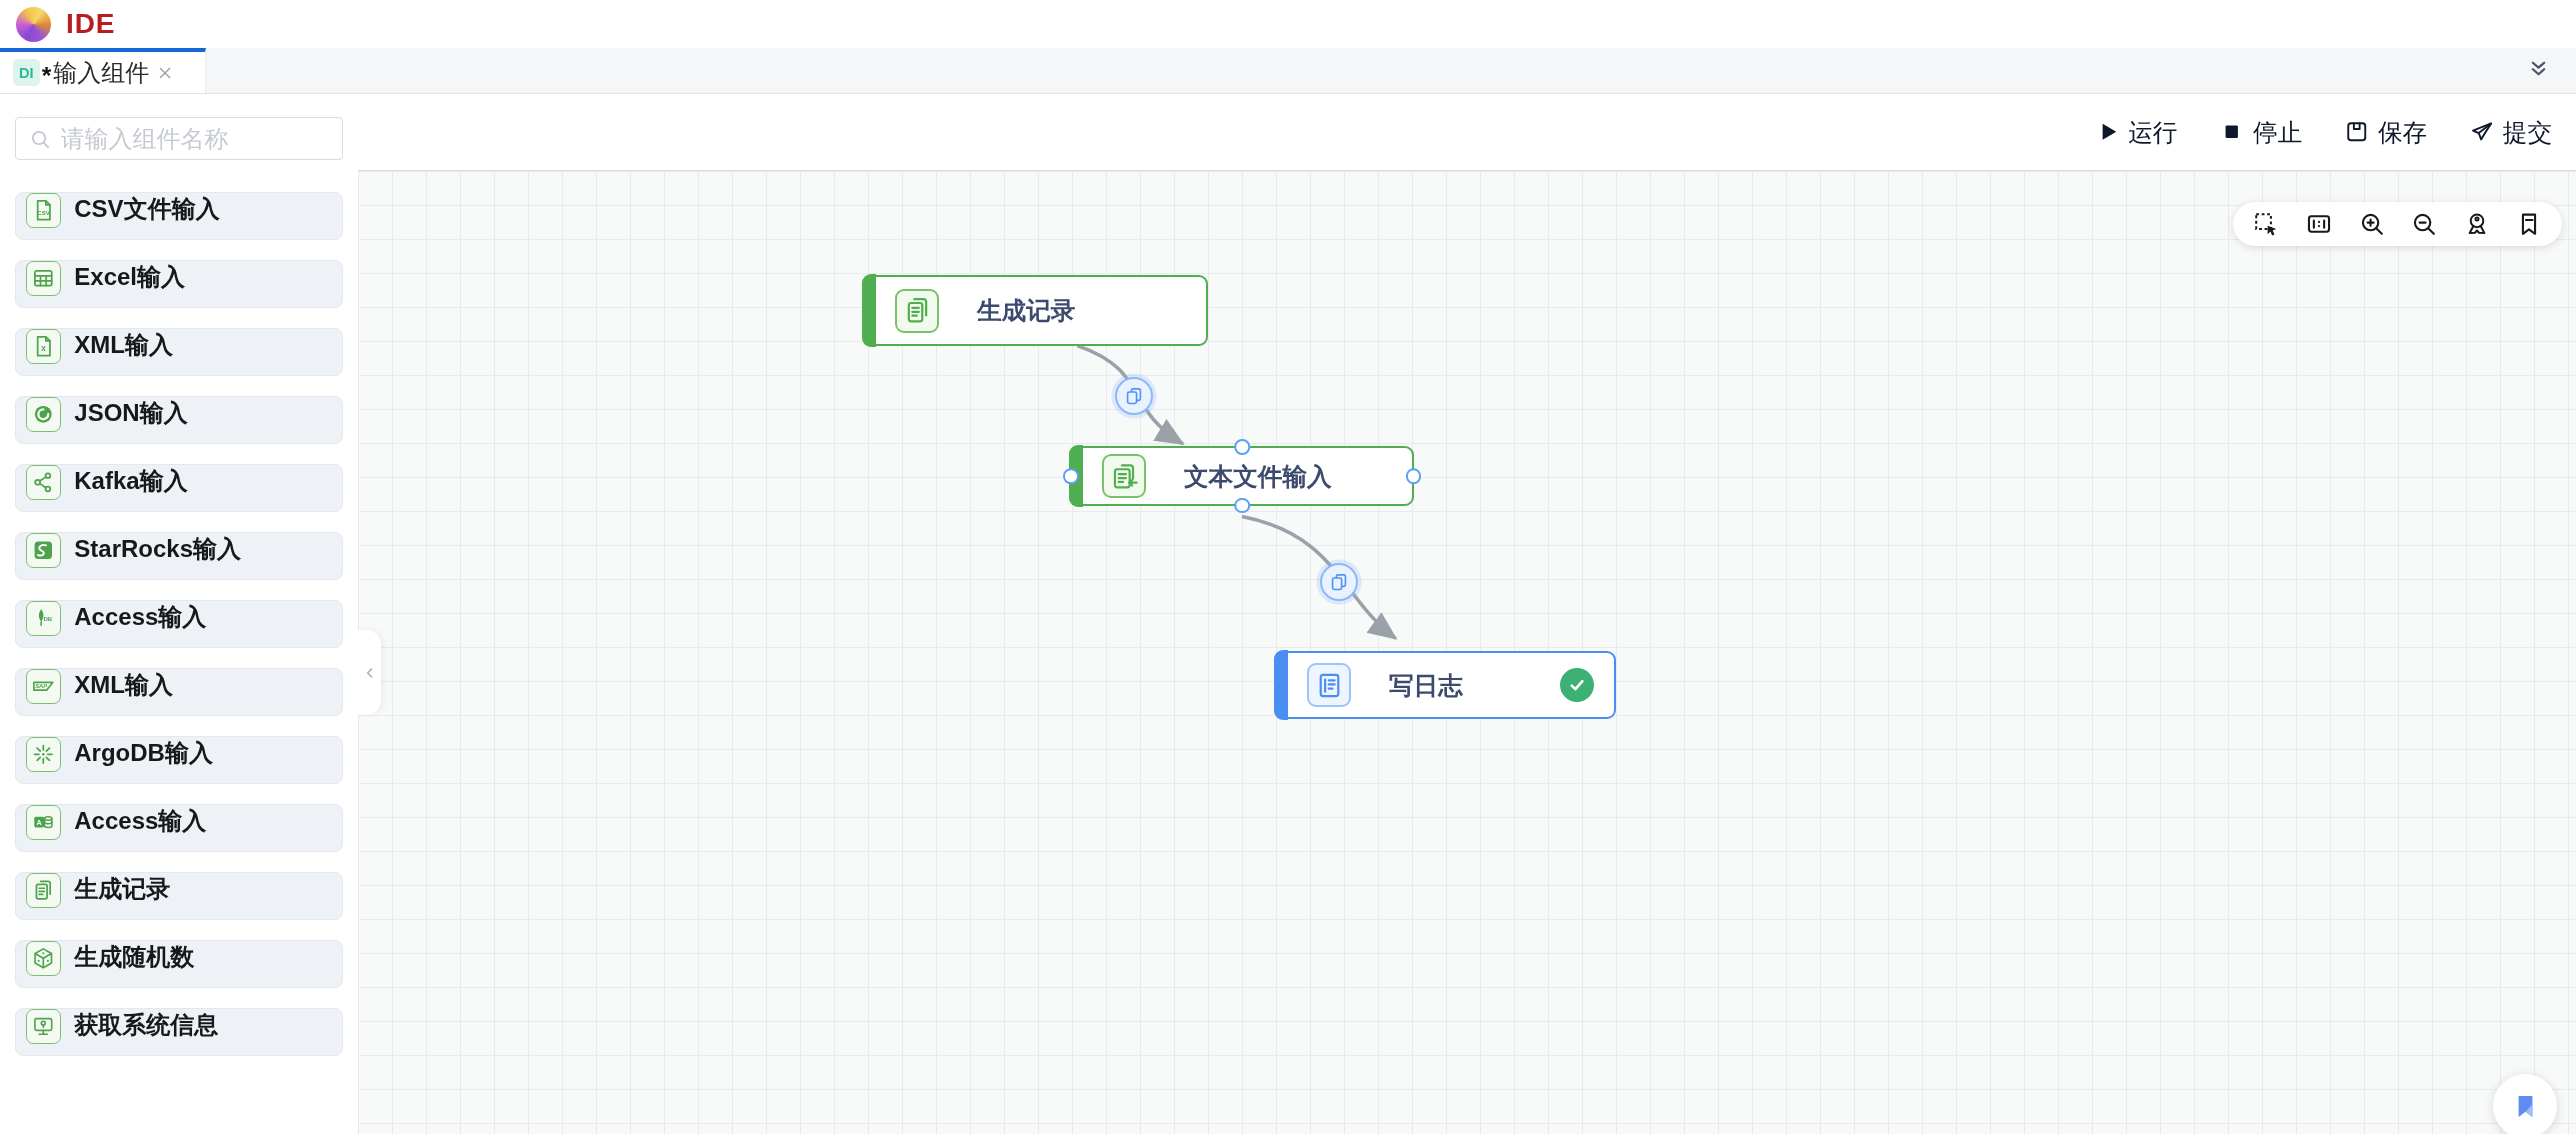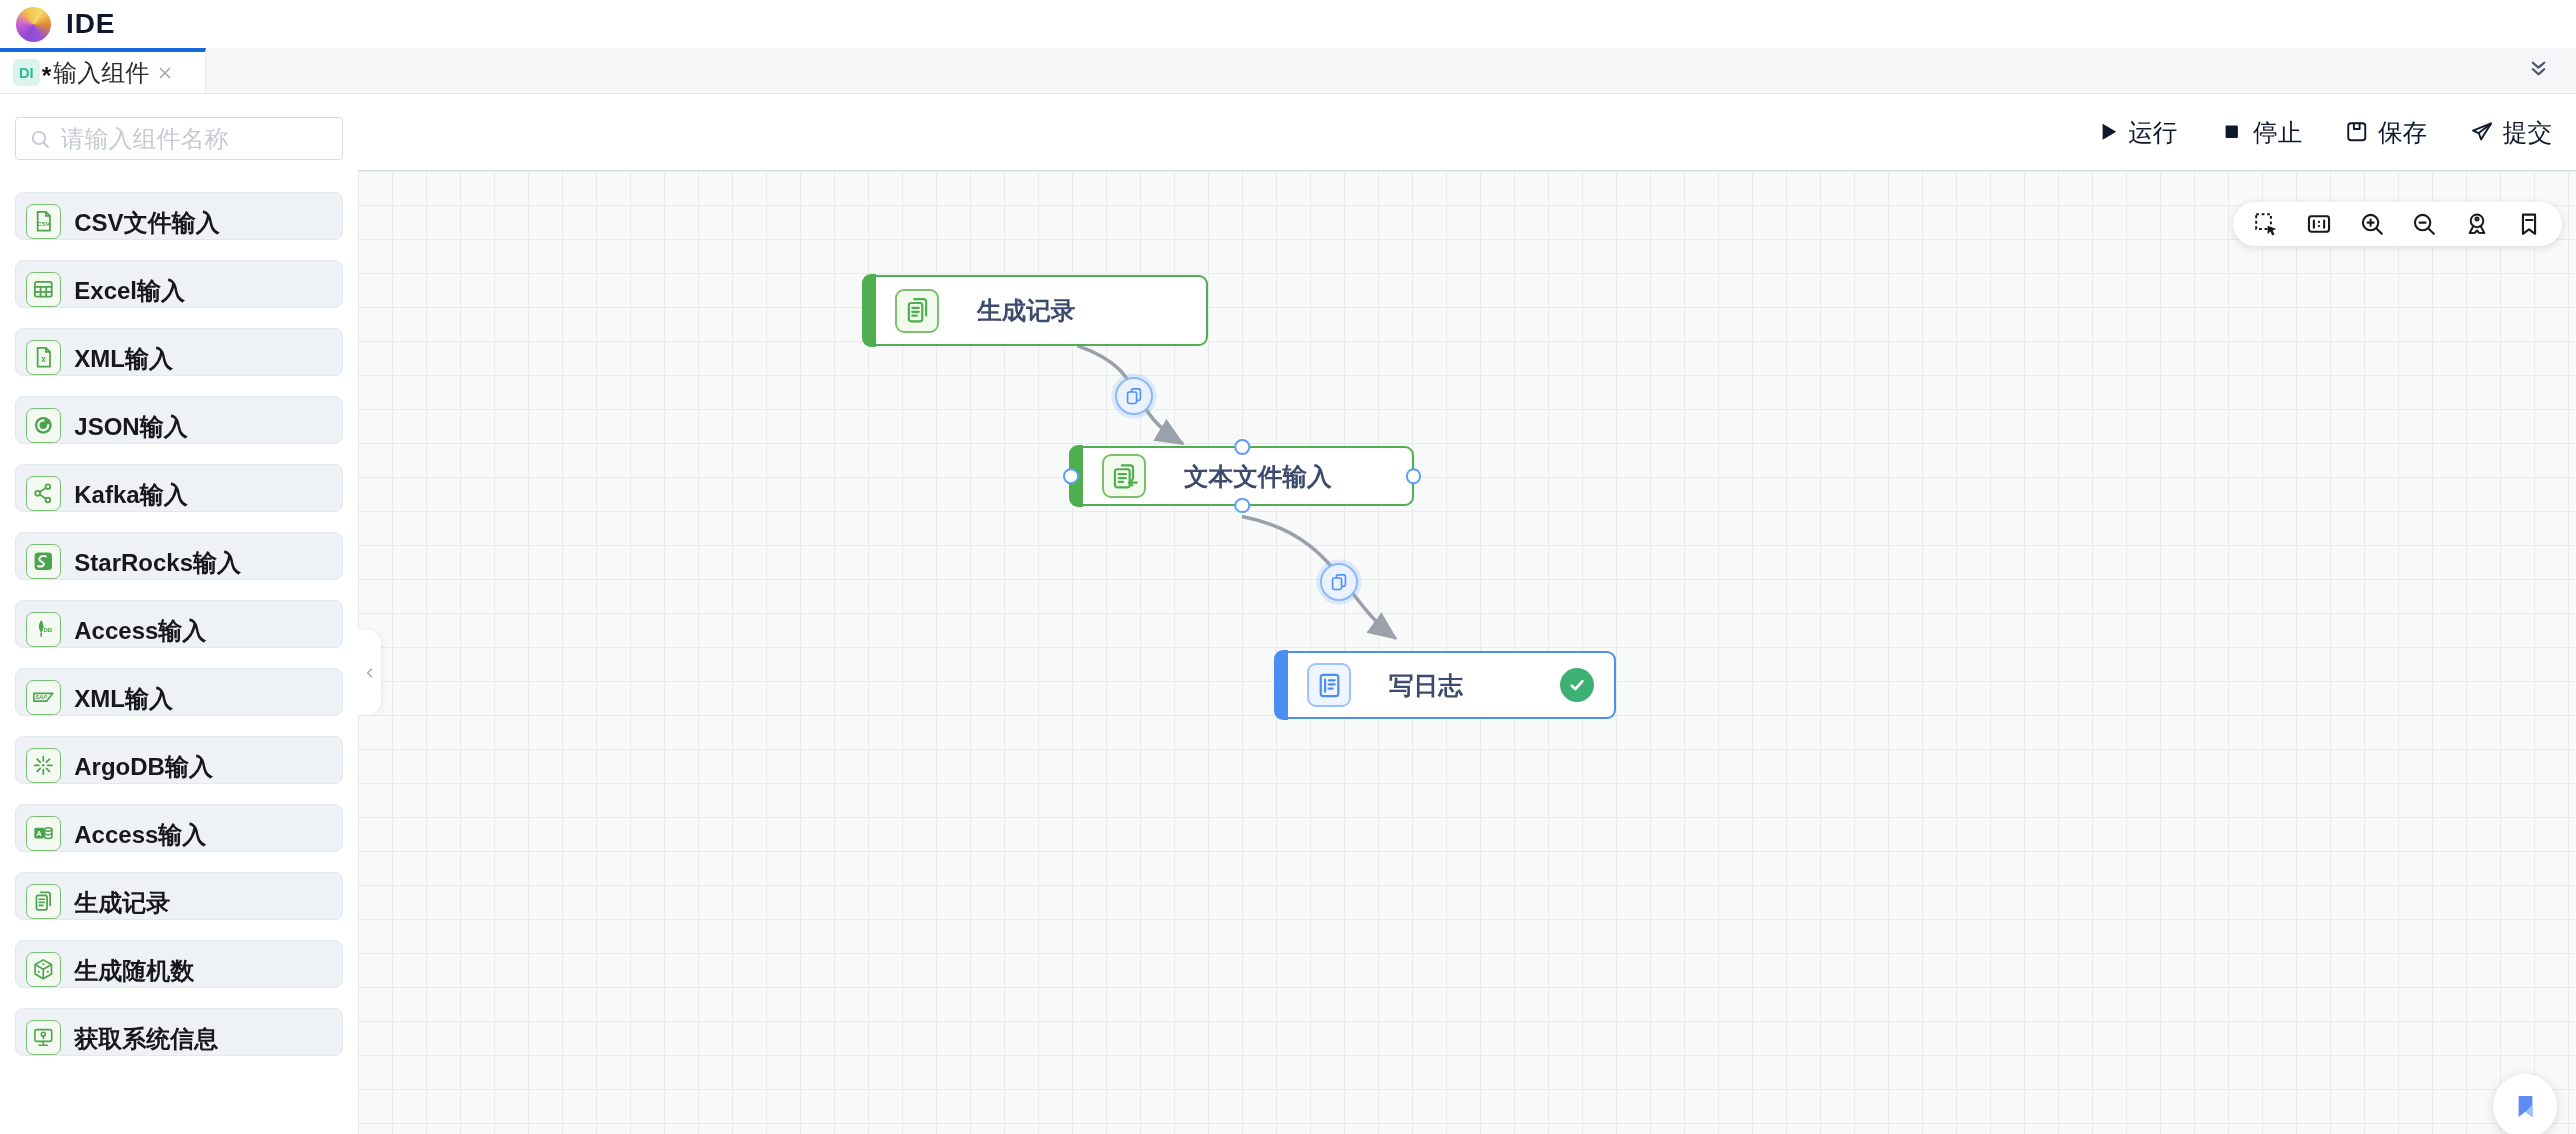--- a/index.html
+++ b/index.html
@@ -3,21 +3,21 @@
 <meta charset="utf-8">
 <style>
   * { margin:0; padding:0; box-sizing:border-box; }
   html,body { width:2576px; height:1134px; overflow:hidden; background:#fff;
     font-family:"Liberation Sans","DejaVu Sans",sans-serif; }
 
   
   .app-header { height:48px; display:flex; align-items:center; gap:14.6px; padding-left:16.4px; background:#fff; }
   .logo { width:35px; height:35px; border-radius:50%;
     background:conic-gradient(from 210deg,#8a4bd1,#c95fd6,#f3c04a,#f6d96a,#e08a32,#9a52d8,#8a4bd1); }
-  .app-title { font-size:28px; font-weight:600; color:#0f172a; letter-spacing:0.9px; }
+  .app-title { font-size:28px; font-weight:600; color:#b91c1c; letter-spacing:0.9px; }
 
   
   .tab-bar { height:46px; background:#f5f6f7; border-bottom:1.8px solid #e2e3e5; display:flex; position:relative; }
   .tab { width:206px; height:100%; background:#fff; border-top:4.6px solid #1667d9; border-right:0.9px solid #ececee;
     display:flex; align-items:center; gap:2px; padding:0 12.7px; cursor:default; }
   .tab-badge { width:27px; height:27px; border-radius:5.5px; background:#dcf4ec; color:#2fb897;
     font-size:14.6px; font-weight:bold; display:grid; place-items:center; }
   .tab-dirty { font-size:24.6px; font-weight:bold; color:#111; margin-top:7.3px; }
   .tab-label { font-size:24px; color:#2b2c2f; }
   .tab-close { margin-left:3.6px; color:#9ea3ab; display:grid; place-items:center; }
@@ -31,21 +31,21 @@
   
   .sidebar { width:358px; flex:none; padding-top:23px; background:#fff; }
   .search-box { margin:0 14.6px; height:43px; border:1.8px solid #d8dbe0; border-radius:4px;
     display:flex; align-items:center; gap:9px; padding:0 12px; background:#fff; }
   .search-box svg { width:24px; height:24px; color:#c3c7cf; flex:none; }
   .search-box input { border:none; outline:none; flex:1; font-size:24px; color:#333;
     font-family:inherit; background:transparent; }
   .search-box input::placeholder { color:#c6cad1; }
   .component-list { margin-top:32px; padding:0 14.6px; display:flex; flex-direction:column; gap:20px; }
   .component-item { height:48px; flex:none; background:#eef2f7; border:1.4px solid #e2e8f0; border-radius:8.2px;
-    display:flex; align-items:flex-end; gap:13.7px; padding:0 7.3px 0 10px; cursor:grab; }
+    display:flex; align-items:flex-start; gap:13.7px; padding:0 7.3px 0 10px; cursor:grab; }
   .item-icon-box { width:35px; height:35px; flex:none; border:1.8px solid #7bbd76; border-radius:7.3px;
     background:#f4faf1; color:#4ea44c; display:grid; place-items:center; }
   .item-icon-box svg { width:24.6px; height:24.6px; }
   .item-label { font-size:24px; font-weight:700; color:#17181a; white-space:nowrap; }
 
   
   .main { flex:1; display:flex; flex-direction:column; position:relative; }
   .action-bar { height:76px; flex:none; background:#fff; display:flex; align-items:center;
     justify-content:flex-end; gap:42px; padding-right:24px; }
   .action-btn { display:flex; align-items:center; gap:8.2px; color:#0f172a; font-size:24.6px; cursor:pointer; }

